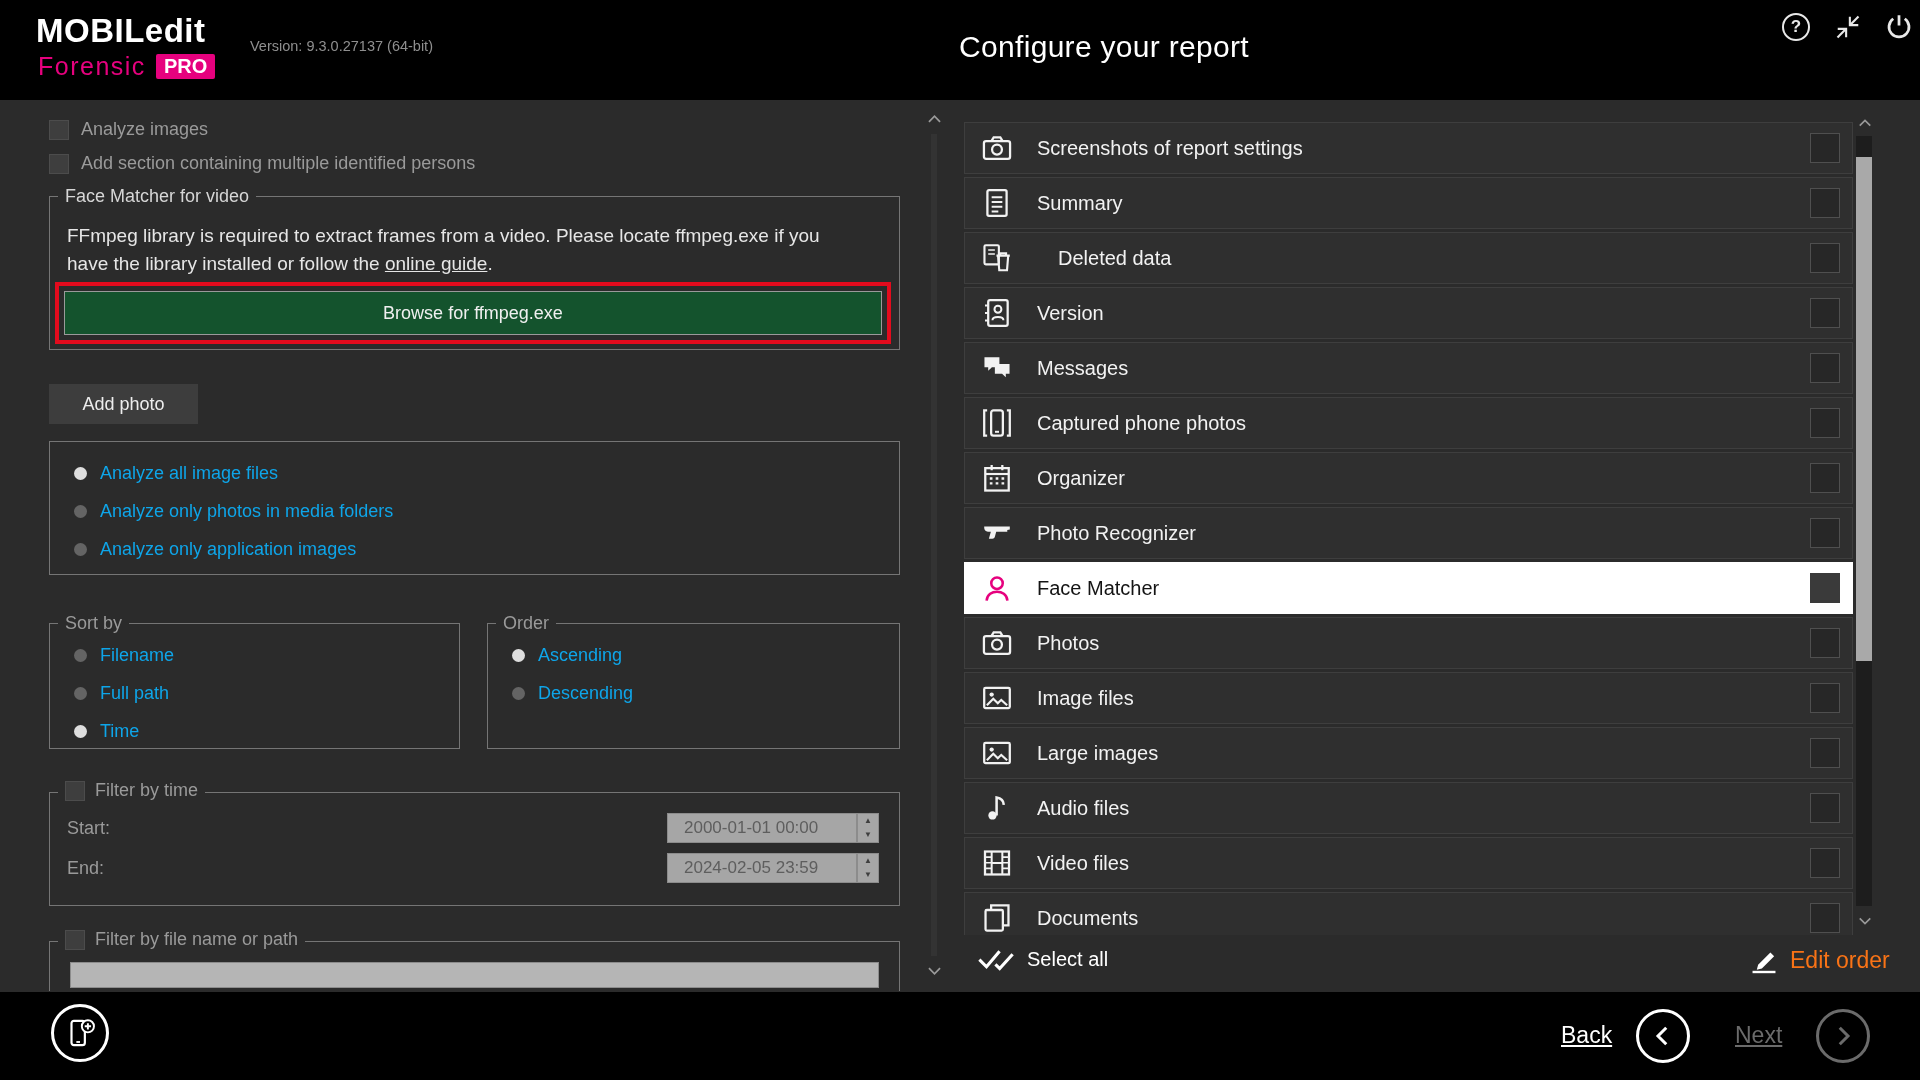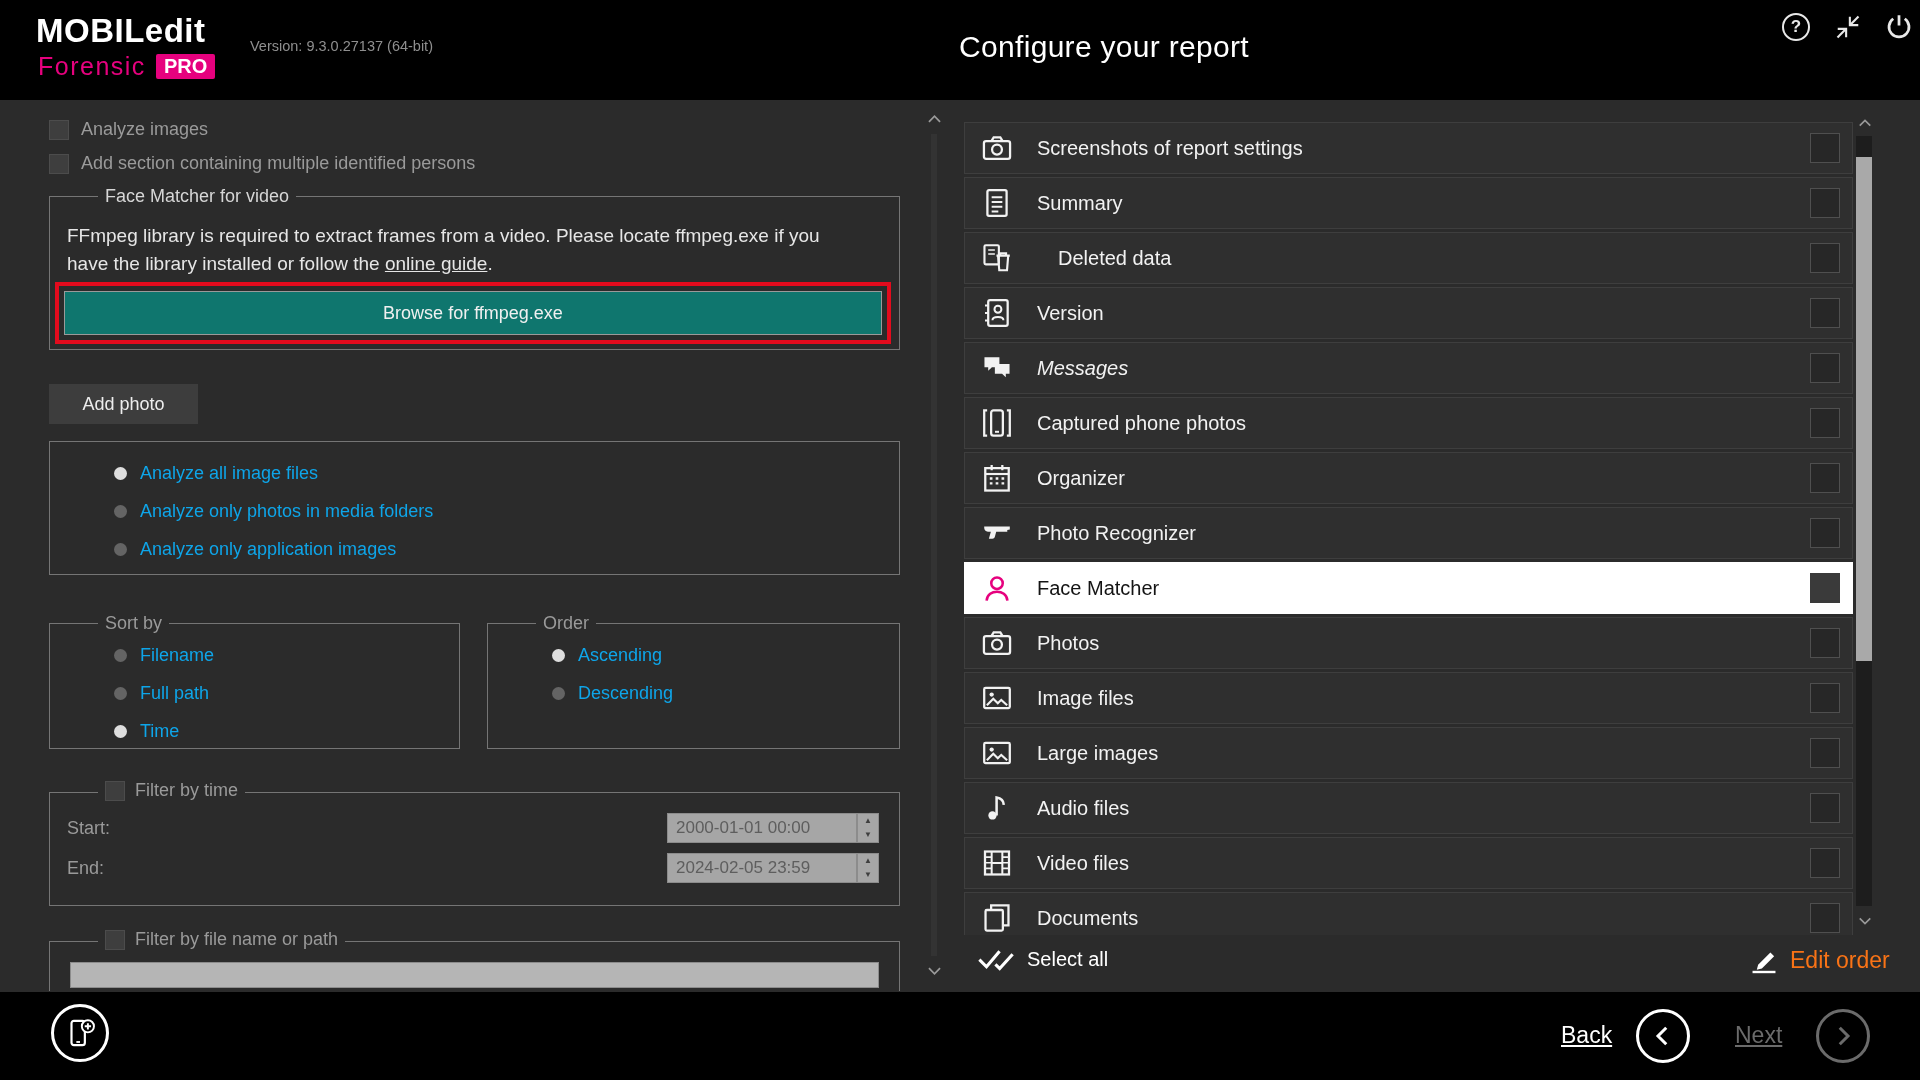--- a/index.html
+++ b/index.html
@@ -14,40 +14,40 @@
   #logo2{position:absolute;left:38px;top:52px;display:flex;align-items:center;gap:10px;}
   #logo2 .forensic{color:var(--pink);font-size:25px;letter-spacing:1.5px;}
   #logo2 .badge{background:var(--pink);color:#fff;font-weight:700;font-size:20px;padding:1px 8px;border-radius:2px;}
   #version{position:absolute;left:250px;top:38px;font-size:14.5px;color:#8f8f8f;}
   #page-title{position:absolute;left:904px;top:30px;width:400px;text-align:center;font-size:30px;font-weight:400;letter-spacing:.3px;color:#fff;}
   .topicon{position:absolute;width:28px;height:28px;color:#e8e8e8;cursor:pointer;}
   #help-btn{left:1782px;top:13px;border:2px solid #e8e8e8;border-radius:50%;
     display:flex;align-items:center;justify-content:center;font-size:17px;font-weight:700;}
 
   
-  .fs{position:absolute;border:1px solid #757575;padding-left:40px;}
+  .fs{position:absolute;border:1px solid #757575;}
   .fs legend{padding:0 7px;font-size:18px;color:#9a9a9a;margin-left:8px;white-space:nowrap;}
   .fs.bright legend{color:#d6d6d6;}
   .cb{display:inline-block;width:20px;height:20px;background:#3e3e3e;border:1px solid #4c4c4c;vertical-align:middle;flex:0 0 auto;}
   .cbrow{position:absolute;display:flex;align-items:center;gap:12px;color:#9a9a9a;font-size:18px;}
   .legrow{display:inline-flex;align-items:center;gap:10px;}
   .radgroup{display:flex;flex-direction:column;gap:12px;padding:18px 0 0 24px;}
   .rrow{display:flex;align-items:center;gap:13px;color:#0ea5e9;font-size:18px;height:26px;}
   .radio{width:13px;height:13px;border-radius:50%;background:#646464;flex:0 0 auto;}
   .radio.on{background:#dedede;}
   #ffmpeg-text{position:absolute;left:67px;top:222px;width:790px;font-size:19px;line-height:28px;color:#e6e6e6;}
   #ffmpeg-text a{color:#e6e6e6;text-decoration:underline;cursor:pointer;}
   #red-frame{position:absolute;left:55px;top:282px;width:836px;height:62px;border:4px solid var(--red);padding:5px;}
-  #browse-btn{width:100%;height:100%;background:#0f766e;border:1px solid #9a9a9a;color:#f0f0f0;
+  #browse-btn{width:100%;height:100%;background:#14532d;border:1px solid #9a9a9a;color:#f0f0f0;
     font-size:18px;font-family:inherit;cursor:pointer;}
   #add-photo-btn{position:absolute;left:49px;top:384px;width:149px;height:40px;background:#3d3d3d;border:none;
     color:#ededed;font-size:18px;font-family:inherit;cursor:pointer;}
   .flabel{position:absolute;color:#9a9a9a;font-size:18px;}
   .dinput{position:absolute;height:30px;background:#a6a6a6;border:1px solid #8c8c8c;color:#5e5e5e;
-    font-size:17px;padding:0 8px;font-family:inherit;}
+    font-size:17px;padding:0 16px;font-family:inherit;}
   .spin{position:absolute;width:22px;height:30px;background:#a6a6a6;border:1px solid #8c8c8c;border-left:1px solid #8c8c8c;
     display:flex;flex-direction:column;cursor:pointer;}
   .spin span{flex:1;display:flex;align-items:center;justify-content:center;font-size:8px;color:#3f3f3f;line-height:1;}
   #name-input{position:absolute;left:70px;top:962px;width:809px;height:26px;background:#b5b5b5;border:1px solid #8c8c8c;
     font-family:inherit;font-size:16px;color:#333;padding:0 6px;}
 
   
   .sb{position:absolute;}
   .sb .chev{position:absolute;left:0;width:100%;height:22px;color:#9a9a9a;cursor:pointer;}
   .sb .track{position:absolute;left:6px;width:6px;background:#333;}
@@ -349,21 +349,21 @@
     </div>
   <div class="row" style="top:165px;">
       <span class="ric">
         <svg class="icon">
           <use href="#i-contacts"></use>
         </svg>
       </span>
       <span class="rlabel">Version</span>
       <span class="rcheck"></span>
     </div>
-  <div class="row" style="top:220px;font-style:italic;">
+  <div class="row" style="top:220px;">
       <span class="ric">
         <svg class="icon">
           <use href="#i-messages"></use>
         </svg>
       </span>
       <span class="rlabel">Messages</span>
       <span class="rcheck"></span>
     </div>
   <div class="row" style="top:275px;">
       <span class="ric">

